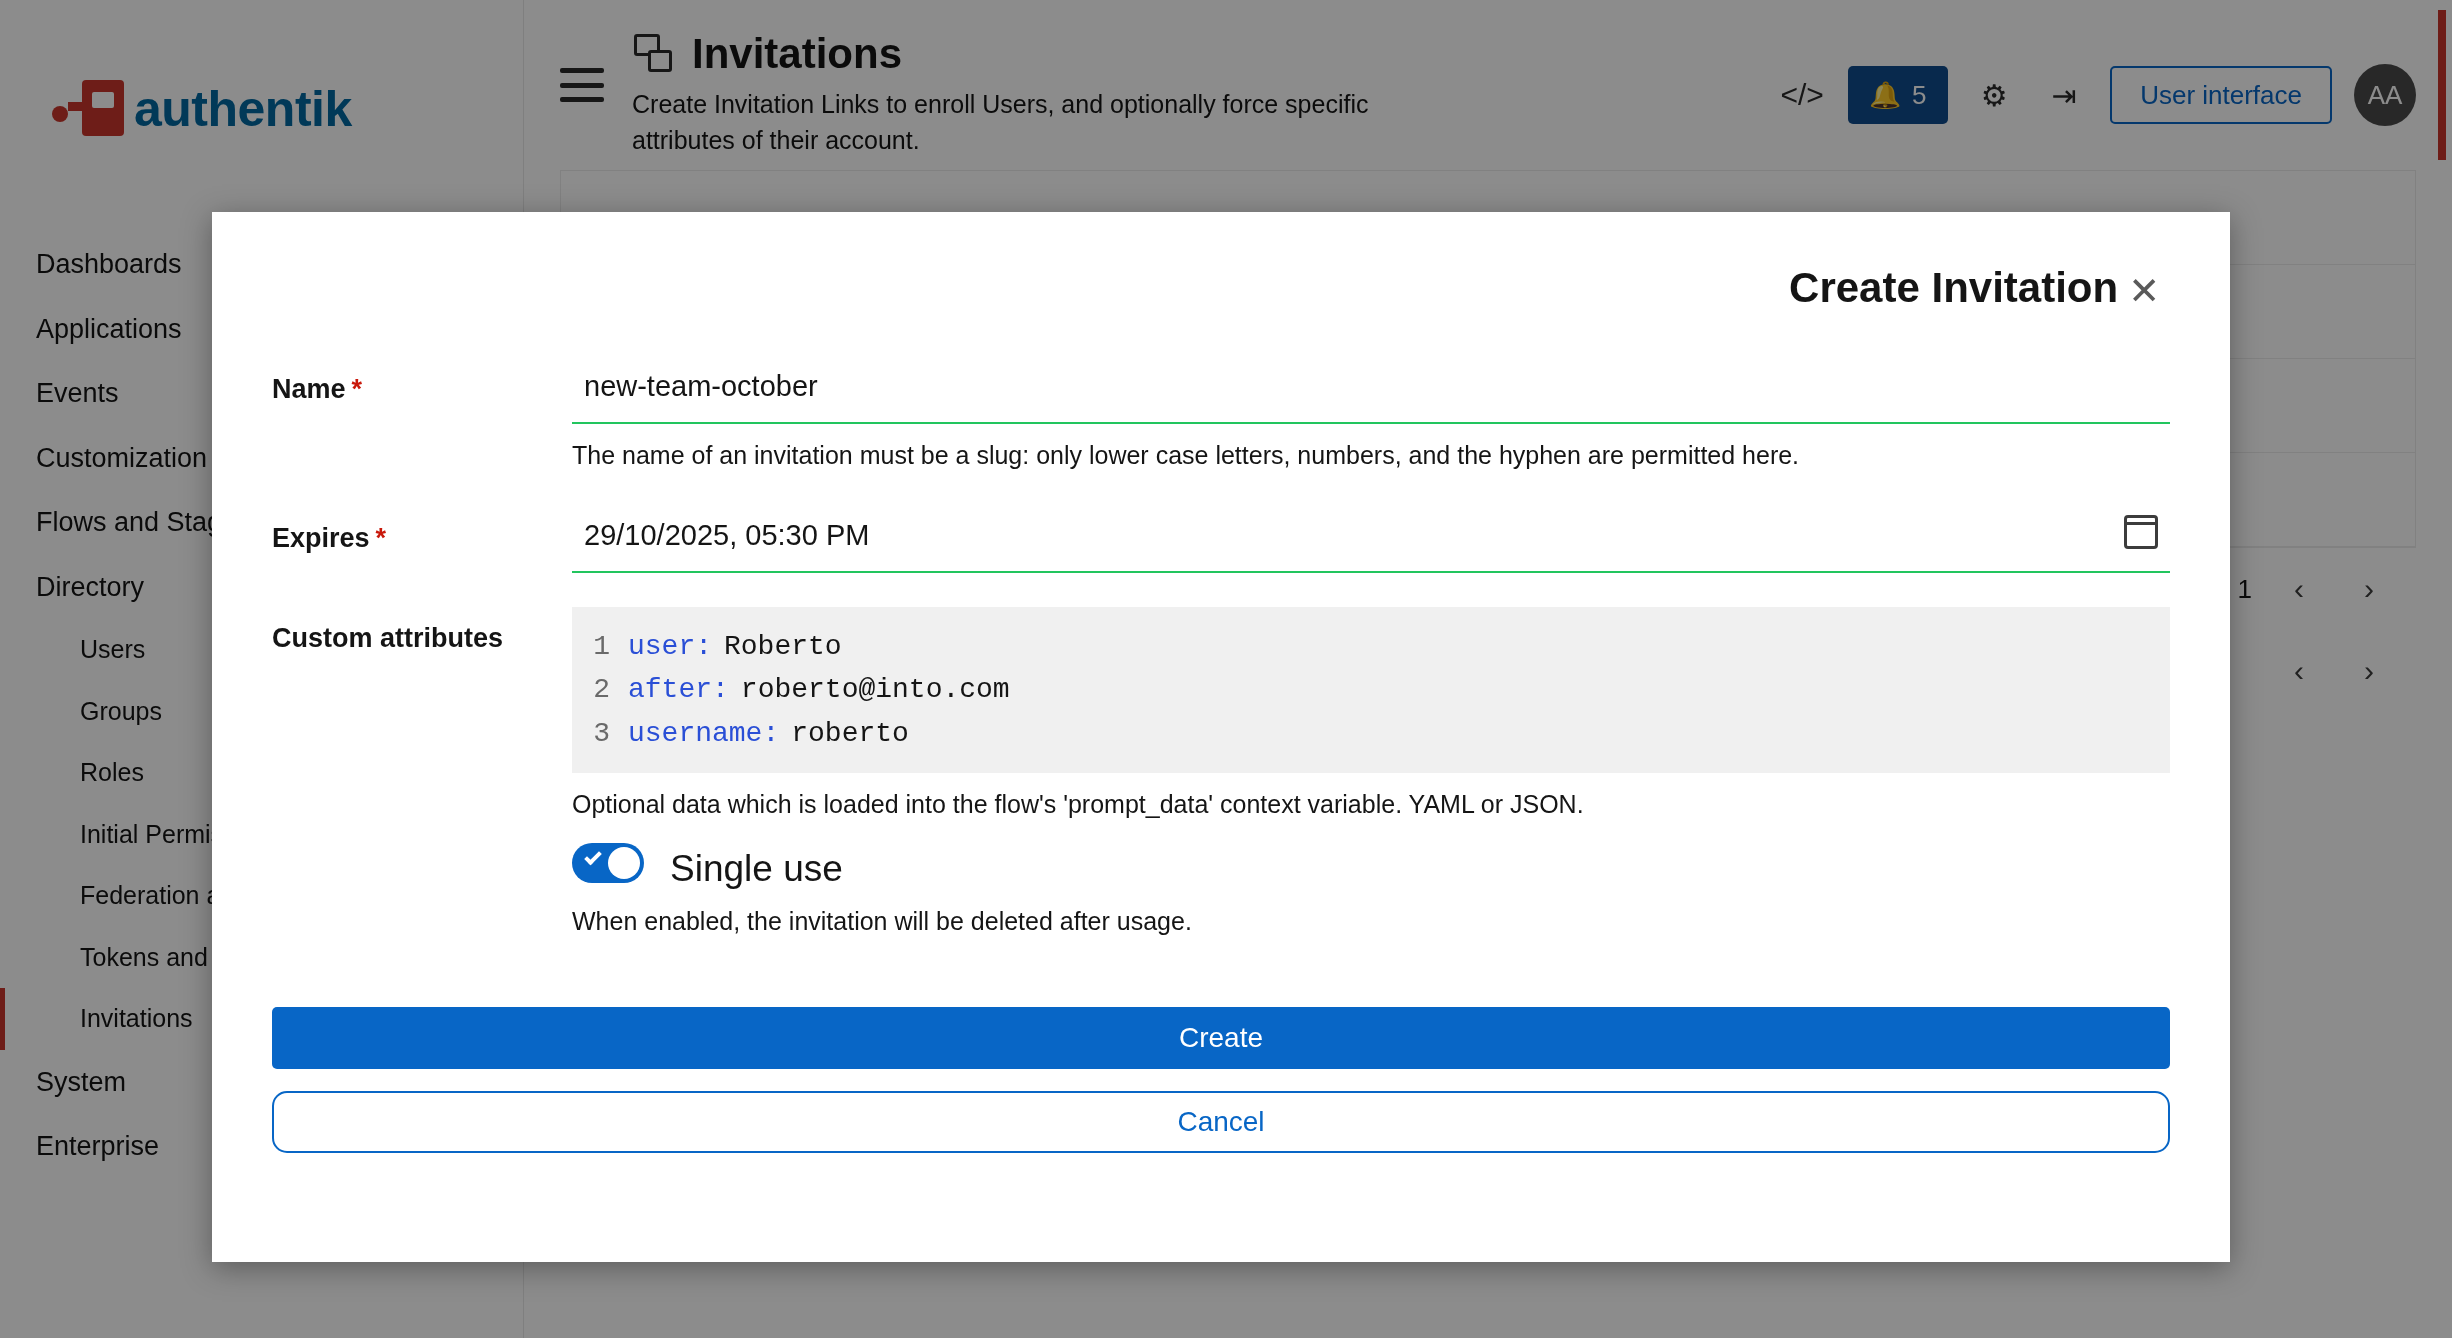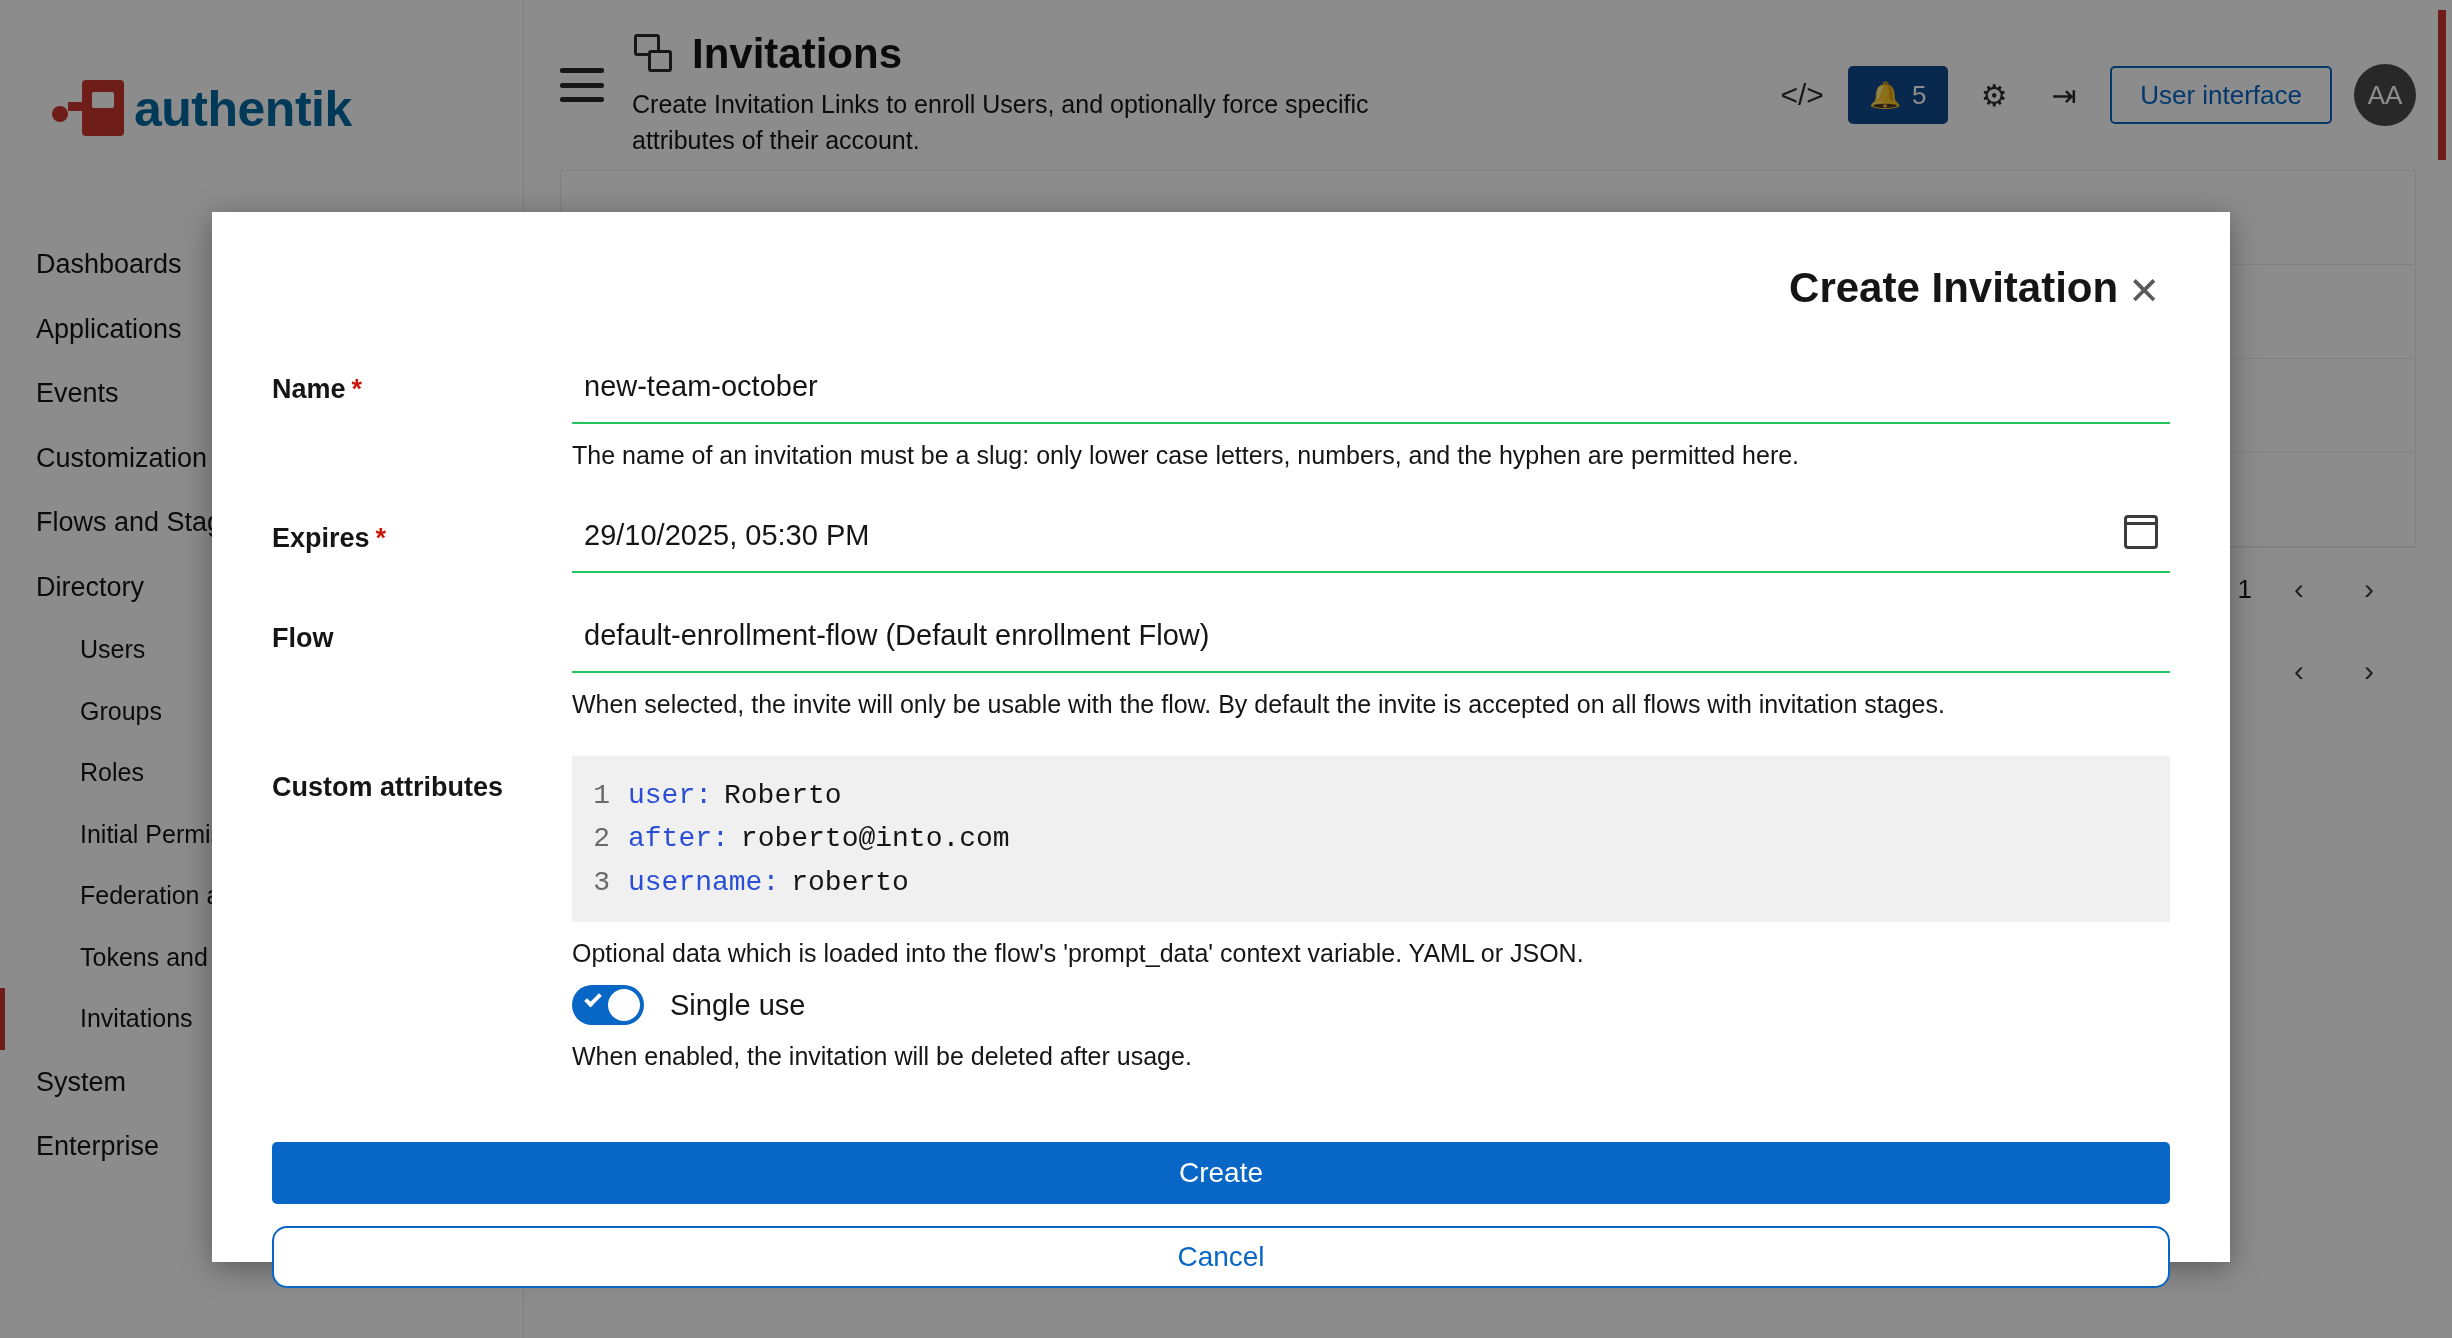--- a/index.html
+++ b/index.html
@@ -243,21 +243,21 @@
     position: absolute; right: 4px; top: 4px;
     width: 32px; height: 32px; border-radius: 50%;
     background: #fff;
   }
   .toggle .check {
     position: absolute; left: 13px; top: 9px;
     width: 16px; height: 9px;
     border-left: 4px solid #fff; border-bottom: 4px solid #fff;
     transform: rotate(-45deg);
   }
-  .toggle-label { font-size: 29px; color: #151515; }
+  .toggle-label { font-size: 37px; color: #151515; margin-top: 12px; }
   .modal-footer {
     padding: 34px 60px 0 60px;
     display: flex; gap: 22px; flex-direction: column;
   }
   .btn-primary {
     background: #0866c6; color: #fff;
     border: none; border-radius: 5px;
     height: 62px; padding: 0 34px;
     font-size: 28px; cursor: pointer;
     font-family: "Liberation Sans", sans-serif;
@@ -383,29 +383,20 @@
           <span>Expires</span><span class="req">*</span>
         </div>
         <div class="form-field">
           <div class="date-wrap">
             <input class="text-input" type="text" value="29/10/2025, 05:30 PM" style="">
             <span class="cal-icon"></span>
           </div>
         </div>
       </div>
 
-      <div class="form-row">
-        <div class="form-label">
-          <span>Flow</span>
-        </div>
-        <div class="form-field">
-          <input class="text-input" type="text" value="default-enrollment-flow (Default enrollment Flow)" style="">
-          <div class="hint">When selected, the invite will only be usable with the flow. By default the invite is accepted on all flows with invitation stages.</div>
-        </div>
-      </div>
 
       <div class="form-row">
         <div class="form-label">
           <span>Custom attributes</span>
         </div>
         <div class="form-field">
           <div class="code-box">
             <div class="code-line">
               <span class="ln">1</span>
               <span class="key">user:</span>

